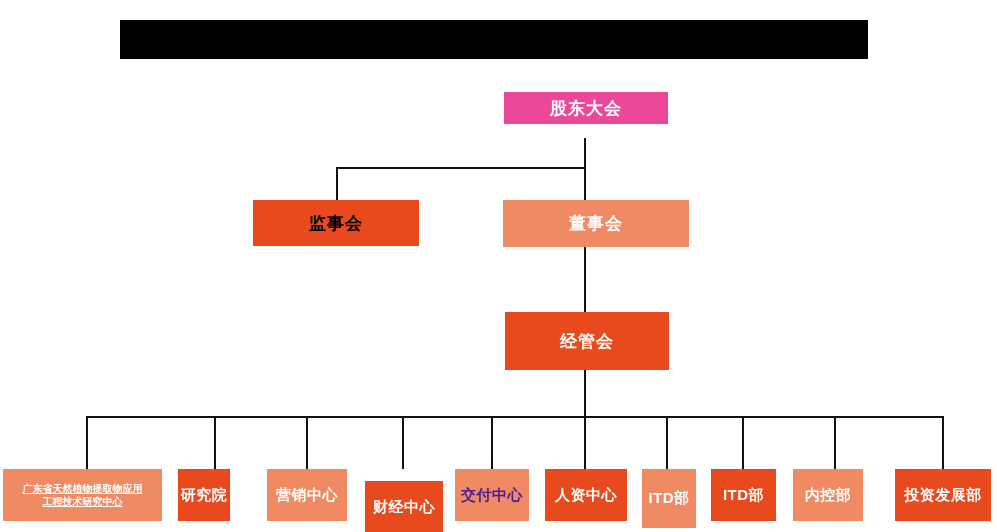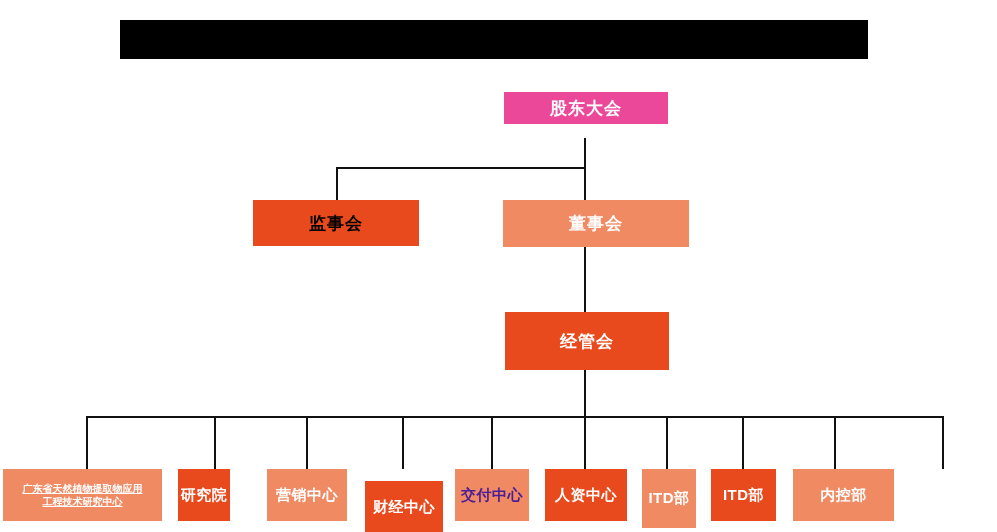--- a/index.html
+++ b/index.html
@@ -47,15 +47,16 @@
   <div class="node lvl-main" style="left: 505px; top: 312px; width: 164px; height: 58px; background: rgb(232, 73, 29); color: rgb(255, 255, 255);">经管会</div>
 
   <div class="node lvl-dept small-text" style="left: 3px; top: 469px; width: 159px; height: 52px; background: rgb(239, 138, 99); color: rgb(255, 255, 255);">广东省天然植物提取物应用工程技术研究中心</div>
   <div class="node lvl-dept" style="left: 178px; top: 469px; width: 52px; height: 52px; background: rgb(232, 73, 29); color: rgb(255, 255, 255);">研究院</div>
   <div class="node lvl-dept" style="left: 267px; top: 469px; width: 80px; height: 52px; background: rgb(239, 138, 99); color: rgb(255, 255, 255);">营销中心</div>
   <div class="node lvl-dept" style="left: 365px; top: 469px; width: 78px; height: 52px; background: rgb(232, 73, 29); color: rgb(255, 255, 255); margin-top: 12px;">财经中心</div>
   <div class="node lvl-dept" style="left: 455px; top: 469px; width: 74px; height: 52px; background: rgb(239, 138, 99); color: #4c1d95;">交付中心</div>
   <div class="node lvl-dept" style="left: 545px; top: 469px; width: 82px; height: 52px; background: rgb(232, 73, 29); color: rgb(255, 255, 255);">人资中心</div>
   <div class="node lvl-dept" style="left: 642px; top: 469px; width: 54px; height: 59px; background: rgb(239, 138, 99); color: rgb(255, 255, 255);">ITD部</div>
   <div class="node lvl-dept" style="left: 711px; top: 469px; width: 65px; height: 52px; background: rgb(232, 73, 29); color: rgb(255, 255, 255);">ITD部</div>
-  <div class="node lvl-dept" style="left: 793px; top: 469px; width: 101px; height: 52px; background: rgb(239, 138, 99); color: rgb(255, 255, 255);">内控部</div>
+  <div class="node lvl-dept" style="left: 793px; top: 469px; width: 70px; height: 52px; background: rgb(239, 138, 99); color: rgb(255, 255, 255);">内控部</div>
+  <div class="node lvl-dept" style="left: 895px; top: 469px; width: 96px; height: 52px; background: rgb(232, 73, 29); color: rgb(255, 255, 255);">投资发展部</div>
 
 </div>
 
 </body></html>

